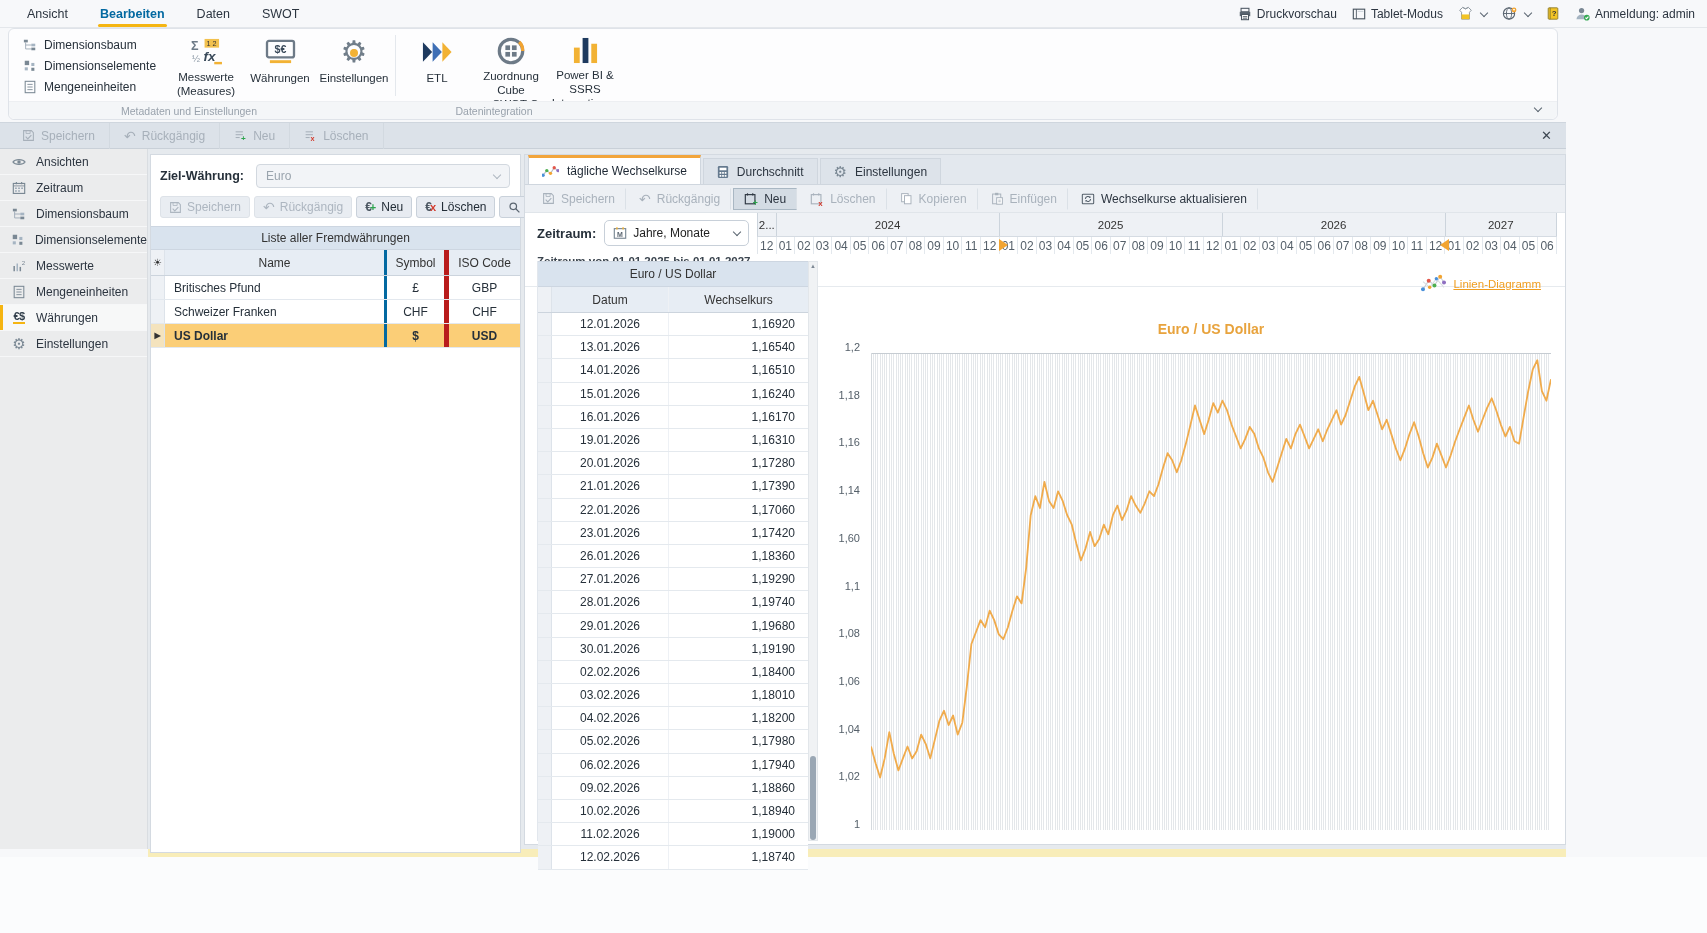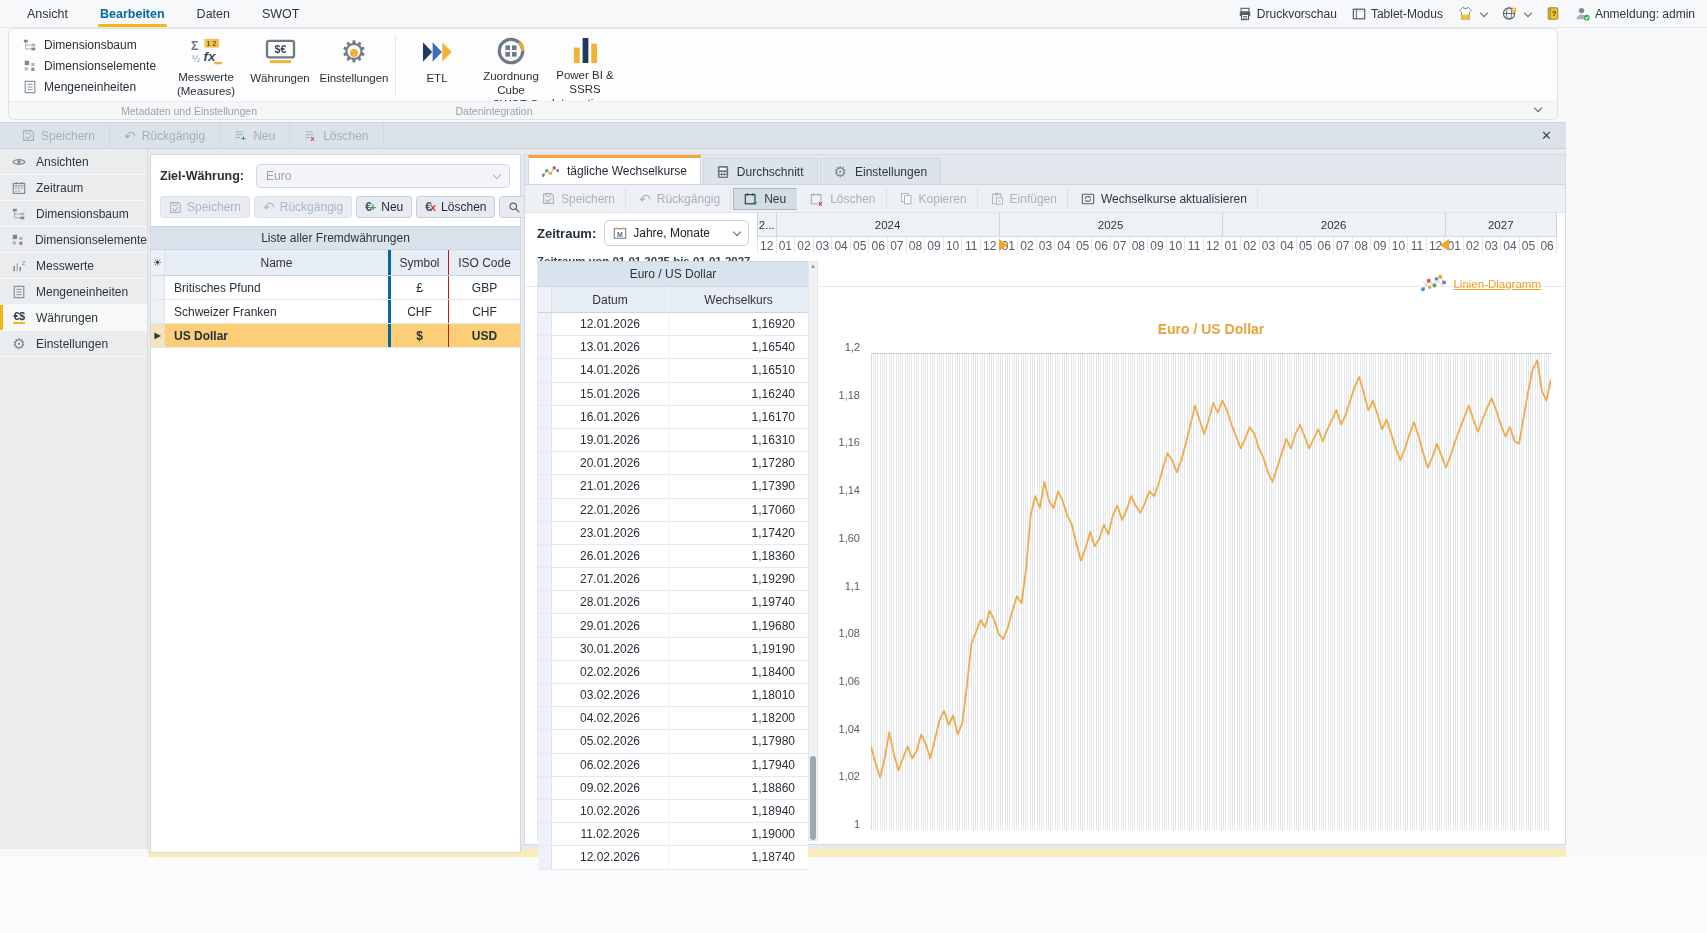--- a/index.html
+++ b/index.html
@@ -72,21 +72,21 @@
   .btn{display:flex;align-items:center;gap:5px;padding:3px 8px;border:1px solid #c9d1da;background:#e7ebf1;
        border-radius:3px;color:#222c36;white-space:nowrap}
   .btn.disabled{color:#adb6c0;background:#e9edf2;border-color:#dde2e8}
   .cur-ic{font-weight:700;color:#4a5560;font-size:12px}
   .cur-ic b{font-size:11px;margin-left:-2px}
   .cur-ic .plus{color:#2da44e}.cur-ic .del{color:#d23b2e}
   .ct-title{height:22px;background:#d9e3ee;border-top:1px solid #cdd6e1;border-bottom:1px solid #cdd6e1;
             display:flex;align-items:center;justify-content:center;color:#333}
   .ct-head{display:flex;height:25px;background:#e7edf4;border-bottom:1px solid #ccd4dd;align-items:stretch}
   .ct-gutter{width:13px;background:#eef1f5;border-right:1px solid #dde3ea;display:flex;align-items:center;justify-content:center;flex:none}
-  .ct-name{flex:1}.ct-sym{width:57px;border-left:3px solid #0369a1}.ct-iso{width:71px;border-left:1px solid #b91c1c}
+  .ct-name{flex:1}.ct-sym{width:57px;border-left:3px solid #0369a1}.ct-iso{width:71px;border-left:5px solid #b91c1c}
   .ct-head span{display:flex;align-items:center;justify-content:center;color:#333}
   .ct-row{display:flex;height:23px;border-bottom:1px solid #e3e8ee;background:#fff;align-items:stretch}
   .ct-row span{display:flex;align-items:center;justify-content:center}
   .ct-row .ct-name{justify-content:flex-start;padding-left:9px}
   .ct-row.selected{background:#fbce77;font-weight:700}
   .ct-row.selected .ct-gutter{background:#f4e3bd}
   .row-arrow{font-size:8px;color:#333}
   .sun{color:#f2a431;font-size:10px}
   
   .rtabs{display:flex;height:29px;background:#e3e8ee;border-bottom:1px solid #cfd6de;align-items:flex-end;padding-left:3px}

